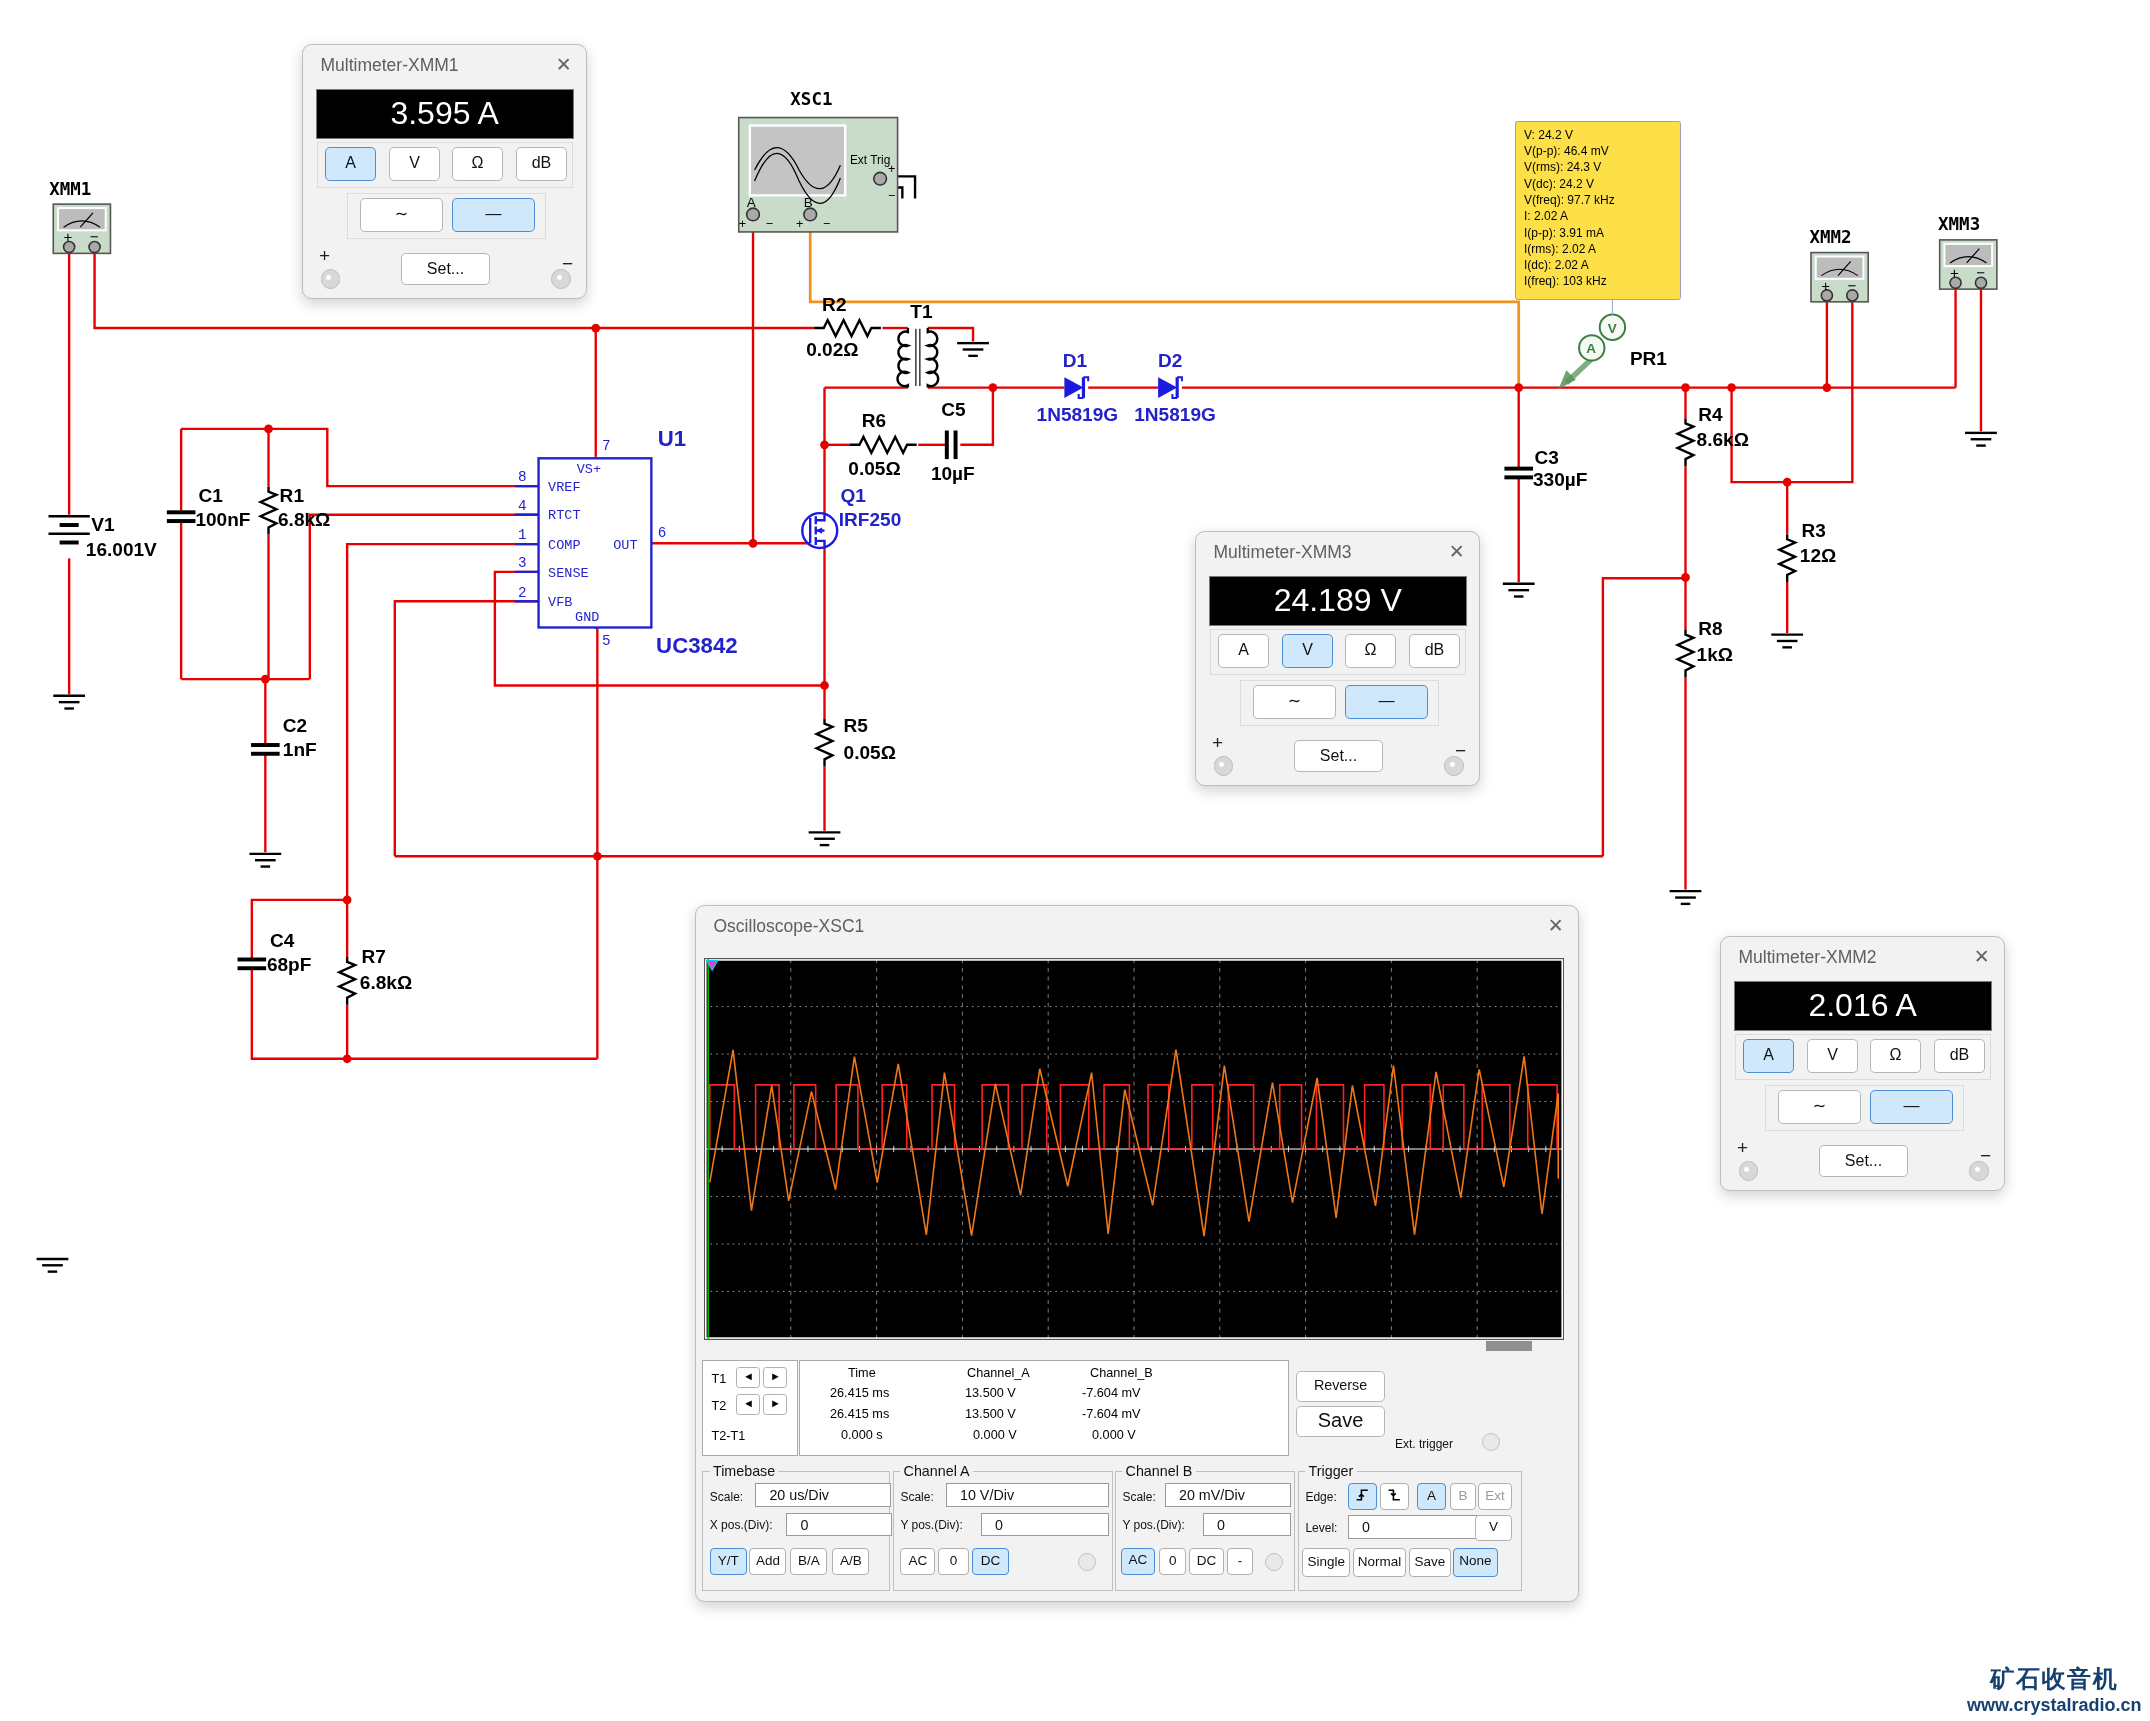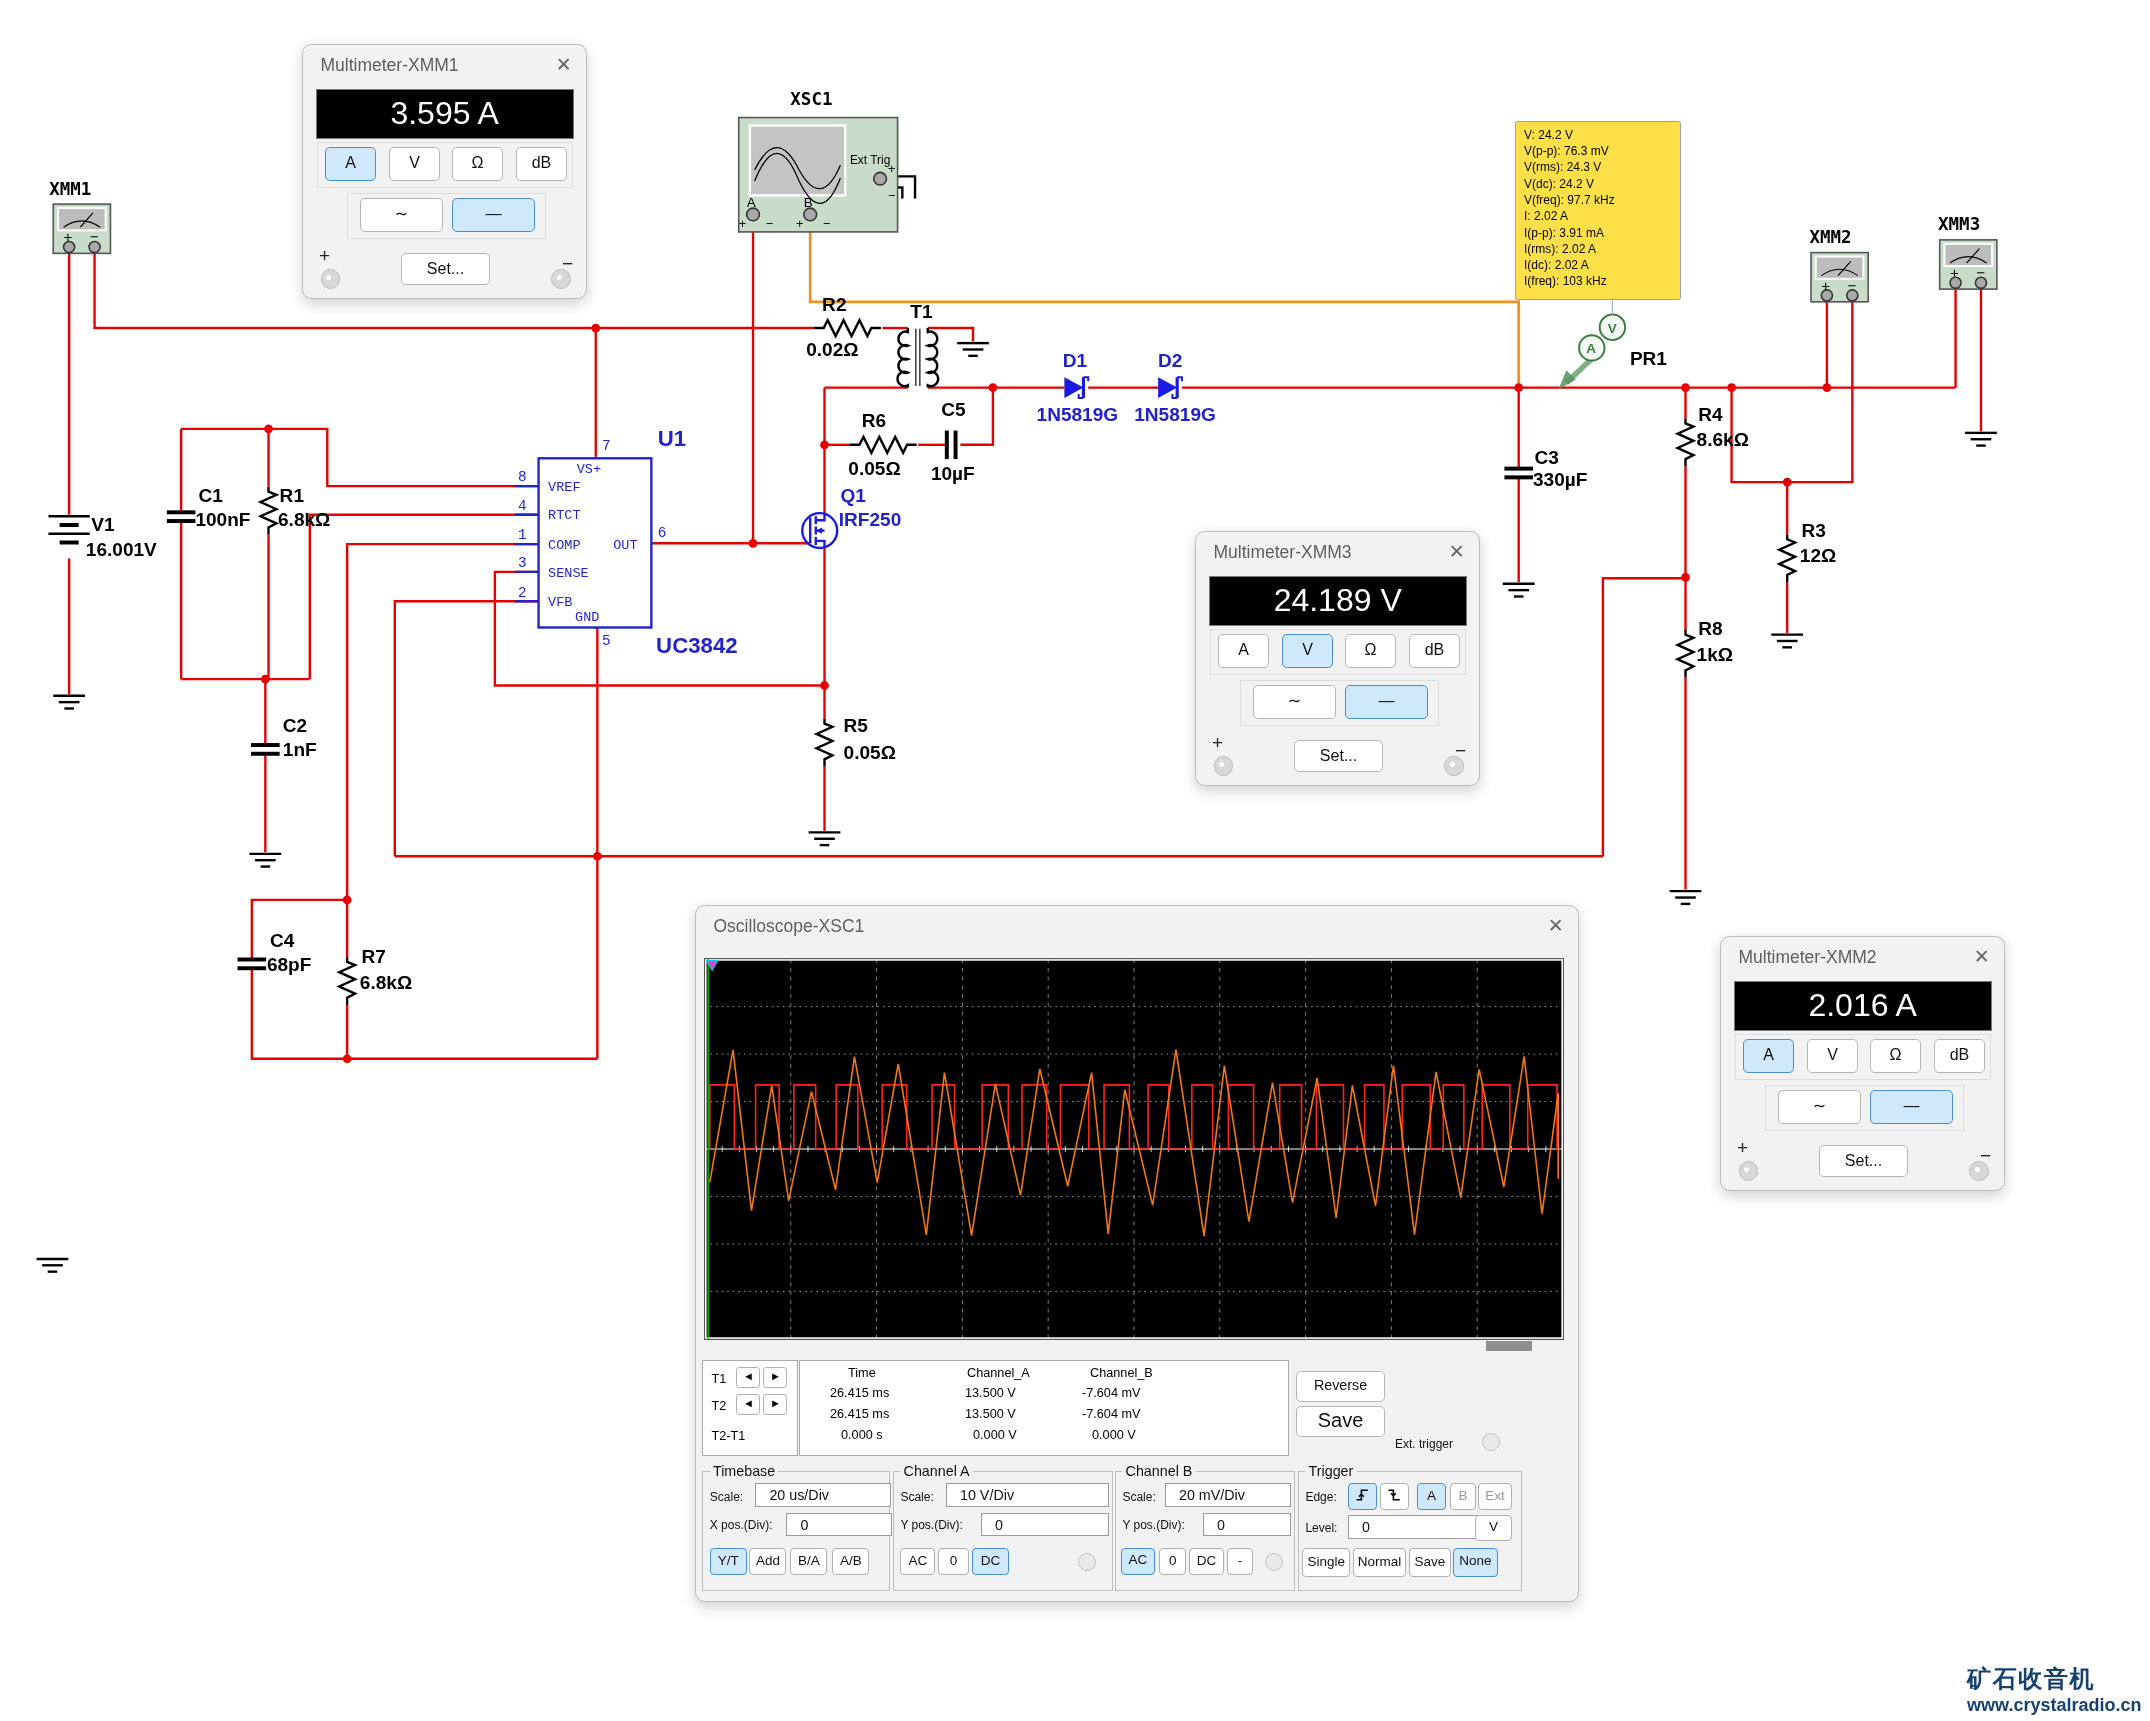--- a/index.html
+++ b/index.html
@@ -30,21 +30,21 @@
   .legend{position:absolute;top:-8.7px;left:6.4px;background:#f2f2f2;padding:0 3.2px;font-size:14.3px;color:#111;}
   .inp{position:absolute;background:#fff;border:0.8px solid #9a9a9a;font-size:14.3px;color:#111;
        line-height:22px;padding-left:13px;}
   .slab{position:absolute;font-size:12px;color:#111;}
   .mbtn{position:absolute;background:#fff;border:0.8px solid #b0b0b0;border-radius:4px;
         font-size:13.5px;text-align:center;color:#111;}
   .mbtn.sel{background:#cfe8fb;border:1.6px solid #4a8fd2;}
   .radio{position:absolute;width:16px;height:16px;border-radius:50%;background:#e9e9e9;border:1.6px solid #c2c2c2;}
   .probe-box{position:absolute;left:1515px;top:121px;width:156px;height:172px;background:#fde047;
              border:0.8px solid #9aa0b8;border-radius:2.4px;padding:4.8px 0 0 8px;font-size:12px;line-height:16.3px;color:#000;}
-  .wm{position:absolute;right:9.5px;bottom:6.4px;text-align:left;color:#16406e;}
+  .wm{position:absolute;right:9.5px;bottom:6.4px;text-align:center;color:#16406e;}
   .wm .l1{font-size:24px;font-weight:bold;letter-spacing:1.6px;}
   .wm .l2{font-size:18px;font-weight:bold;}
   .arrbtn{position:absolute;width:22px;height:19px;background:#fff;border:0.8px solid #b0b0b0;border-radius:3.2px;
           font-size:11px;text-align:center;line-height:17.5px;color:#000;}
   .rowtxt{position:absolute;font-size:12.7px;color:#000;}
 </style>
 </head>
 <body>
 
 <div id="stage">
@@ -383,21 +383,21 @@
     <text x="1997" y="445" font-size="17" fill="#3c7d42" font-weight="bold">A</text>
     <circle cx="2030" cy="412" r="16" fill="#f4f9f4" stroke="#3c7d42" stroke-width="2.5"></circle>
     <text x="2024" y="419" font-size="17" fill="#3c7d42" font-weight="bold">V</text>
     <text class="lbl" x="2052" y="460">PR1</text>
     <path d="M2030,300 V396" stroke="#9ab4d4" stroke-width="1.5"></path>
   </g>
 </svg>
 
 <div class="probe-box">
   <div>V: 24.2 V</div>
-  <div>V(p-p): 76.3 mV</div>
+  <div>V(p-p): 46.4 mV</div>
   <div>V(rms): 24.3 V</div>
   <div>V(dc): 24.2 V</div>
   <div>V(freq): 97.7 kHz</div>
   <div>I: 2.02 A</div>
   <div>I(p-p): 3.91 mA</div>
   <div>I(rms): 2.02 A</div>
   <div>I(dc): 2.02 A</div>
   <div>I(freq): 103 kHz</div>
 </div>
 

